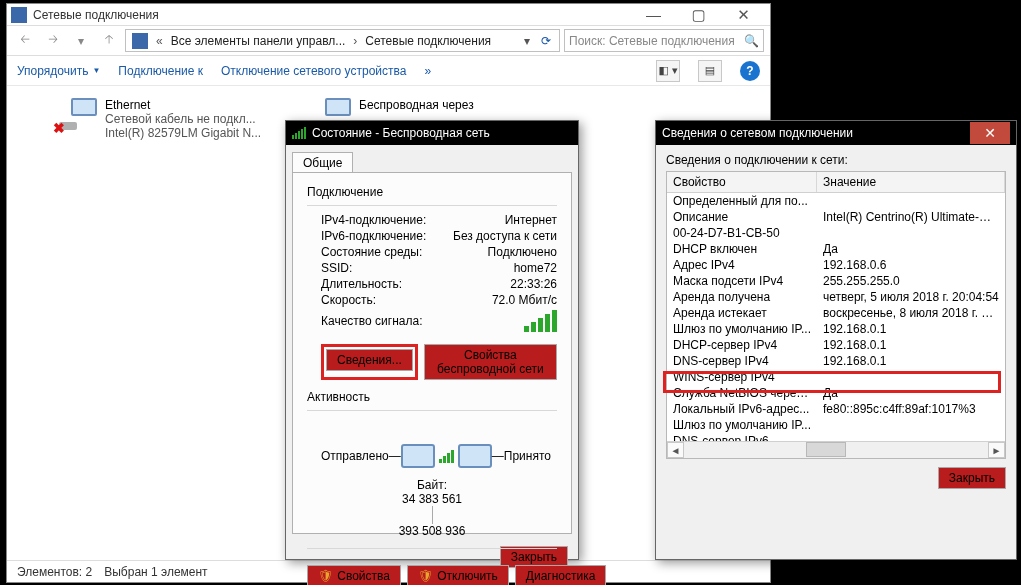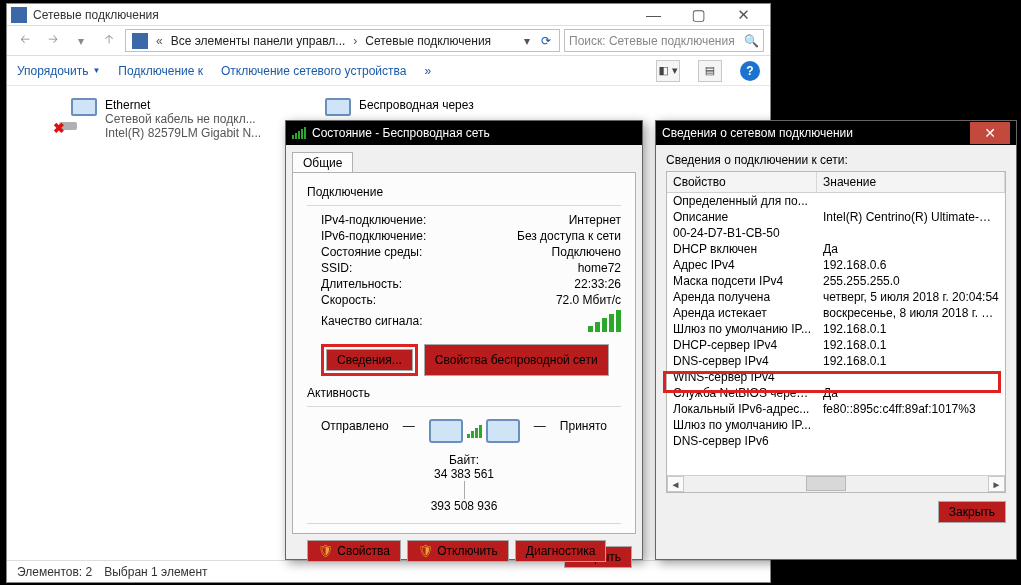--- a/index.html
+++ b/index.html
@@ -32,57 +32,57 @@
 .conn-item { position:absolute; display:flex; gap:8px; padding:4px; }
 .conn-icon { width:40px; height:36px; position:relative;}
 .conn-icon .mon { position:absolute; width:26px; height:18px; border:2px solid #6b8fbd; background:#cfe4f7; top:0; right:0; border-radius:2px;}
 .conn-icon .plug { position:absolute; width:18px; height:8px; background:#b0b0b0; bottom:4px; left:2px; border-radius:2px;}
 .conn-icon .cross { position:absolute; left:-4px; bottom:-2px; color:#d11; font-weight:bold; font-size:14px;}
 .conn-text .t1 { color:#000;}
 .conn-text .t2, .conn-text .t3 { color:#555; white-space:nowrap; max-width:160px; overflow:hidden; text-overflow:ellipsis;}
 .statusbar { position:absolute; bottom:0; left:0; right:0; height:22px; border-top:1px solid #ddd; display:flex; align-items:center; padding:0 10px; gap:12px; color:#333; background:#fff;}
 
 
-.status-window { position:absolute; left:285px; top:120px; width:358px; height:440px; background:#f0f0f0; border:1px solid #666; box-shadow:3px 3px 10px rgba(0,0,0,0.4);}
+.status-window { position:absolute; left:285px; top:120px; width:294px; height:440px; background:#f0f0f0; border:1px solid #666; box-shadow:3px 3px 10px rgba(0,0,0,0.4);}
 .dlg-title { height:24px; background:#000; color:#fff; display:flex; align-items:center; padding:0 6px;}
 .dlg-title .sig-mini { display:inline-flex; align-items:flex-end; gap:1px; margin-right:6px;}
 .dlg-title .sig-mini i { width:2px; background:#2ba82b; display:inline-block;}
 .tab-strip { display:flex; padding:6px 6px 0 6px; }
 .tab { border:1px solid #b0b0b0; border-bottom:none; padding:3px 10px; background:#fcfcfc; position:relative; top:1px;}
 .tab-body { margin:0 6px 6px 6px; border:1px solid #b0b0b0; background:#fcfcfc; padding:10px 14px 14px 14px; height:362px; position:relative;}
 .group-title { color:#000; margin-bottom:6px; margin-top:2px;}
 .kv { display:flex; justify-content:space-between; padding:1px 0 1px 14px; color:#000;}
 .kv .v { color:#000;}
 .signal-row { display:flex; align-items:center; padding:2px 0 8px 14px;}
 .signal-bars { margin-left:auto; display:flex; align-items:flex-end; gap:2px;}
 .signal-bars i { width:5px; background:#2ba82b; display:inline-block;}
 .btn-row { display:flex; gap:6px; padding:4px 0 8px 14px;}
 .wbtn { border:1px solid #a8a8a8; background:#b91c1c; padding:3px 10px; color:#000; display:inline-flex; align-items:center; gap:4px;}
 .redbox { border:3px solid #d22; padding:0; display:inline-block;}
 .redbox .wbtn { margin:2px;}
 .activity { position:relative; padding:6px 14px 2px 14px;}
-.activity-inner { display:flex; justify-content:space-between;}
+.activity-inner { display:flex; align-items:center; justify-content:space-between;margin-top:21px;}
 .act-label { color:#000;}
 .monpair { display:flex; align-items:center; gap:2px;}
 .monpair .mon { width:34px; height:24px; border:2px solid #6b8fbd; background:#cfe4f7; border-radius:3px;}
 .monpair .bars { display:flex; align-items:flex-end; gap:1px; margin:0 2px;}
 .monpair .bars i { width:3px; background:#2ba82b;}
 .divider-v { width:1px; height:18px; background:#aaa;}
 .byterow { display:flex; justify-content:space-between; padding:8px 14px 4px 14px; align-items:center;flex-direction:column;}
 .btn-row2 { display:flex; gap:6px; padding:10px 0 0 0;}
 .shield { color:#e8a42c; font-size:12px;}
 .closebtn-row { display:flex; justify-content:flex-end; padding:6px 10px;}
 hr.sep { border:none; border-top:1px solid #d8d8d8; margin:6px 0;}
 
 
 .details-window { position:absolute; left:655px; top:120px; width:362px; height:440px; background:#f0f0f0; border:1px solid #666; box-shadow:3px 3px 10px rgba(0,0,0,0.4);}
 .details-window .dlg-title .x { margin-left:auto; width:40px; height:22px; background:#c24a3c; display:flex; align-items:center; justify-content:center; font-size:14px;}
 .det-body { padding:8px 10px;}
 .det-label { color:#000; margin-bottom:4px;}
-.det-table { border:1px solid #b8b8b8; background:#fff; height:322px; position:relative;}
+.det-table { border:1px solid #b8b8b8; background:#fff; height:288px; position:relative;}
 .det-head { display:flex; background:#f4f4f4; border-bottom:1px solid #d0d0d0;}
 .det-head .col { padding:3px 6px; border-right:1px solid #d8d8d8; color:#000;}
 .col1 { width:150px;}
 .col2 { flex:1;}
 .det-rows { }
 .det-row { display:flex; padding:0 0;}
 .det-row .c1 { width:150px; padding:1px 6px; color:#000; white-space:nowrap; overflow:hidden; text-overflow:ellipsis;}
 .det-row .c2 { flex:1; padding:1px 6px; color:#000; white-space:nowrap; overflow:hidden; text-overflow:ellipsis;}
 .highlight-row { position:absolute; left:-4px; right:4px; border:3px solid #d22; height:22px; pointer-events:none;}
 .hscroll { position:absolute; bottom:0; left:0; right:0; height:17px; background:#f0f0f0; border-top:1px solid #d0d0d0; display:flex;}

